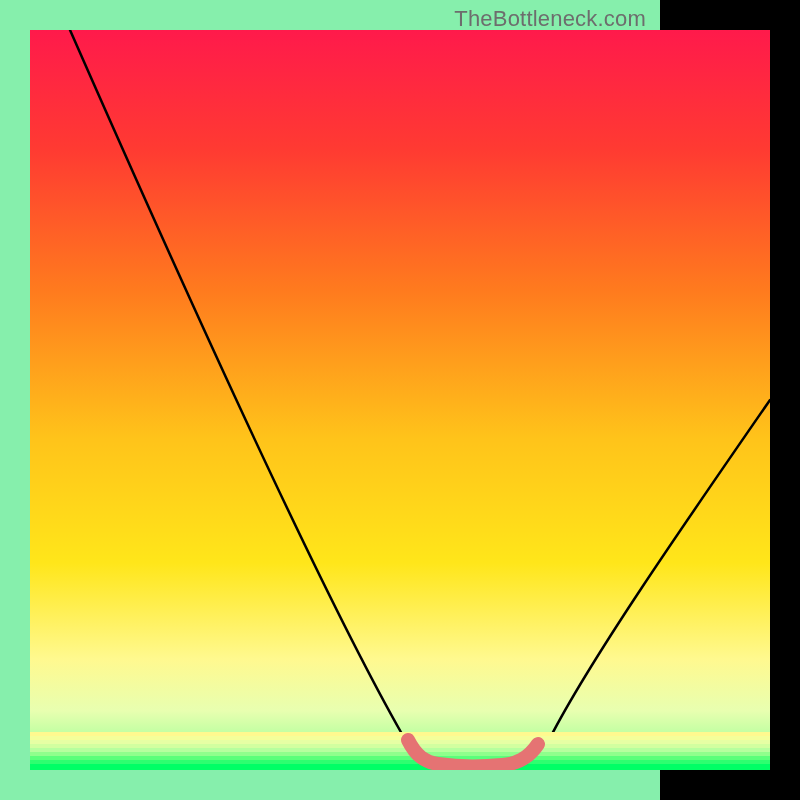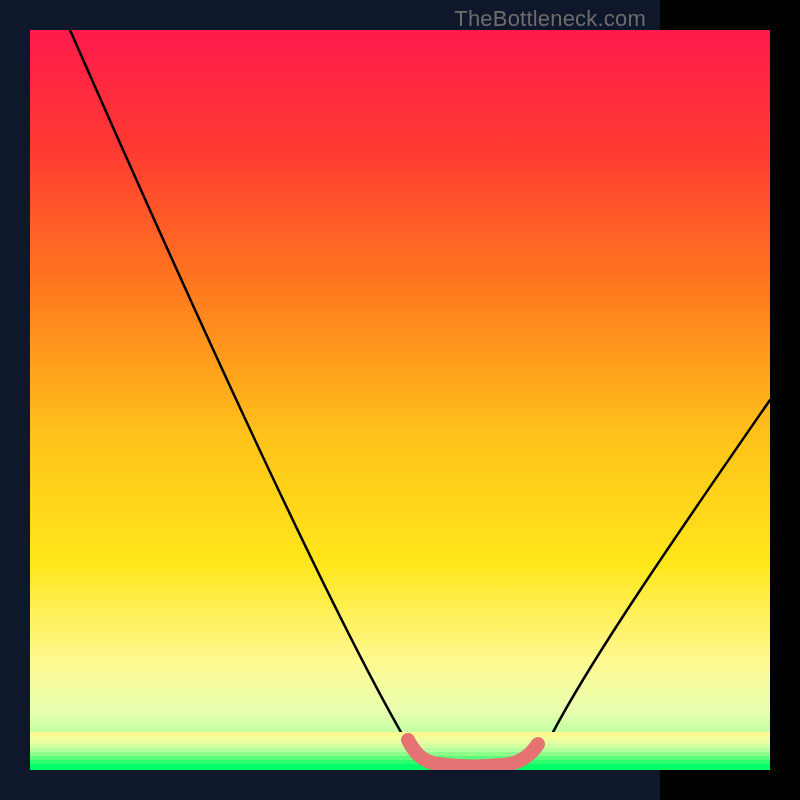--- a/index.html
+++ b/index.html
@@ -1,21 +1,21 @@
 <!DOCTYPE html>
 <html><head>
 <meta charset="utf-8">
 <style>
   * { margin: 0; padding: 0; box-sizing: border-box; }
   html, body { width: 800px; height: 800px; overflow: hidden; background: #000; }
   .frame {
     position: relative;
     width: 660px;
     height: 800px;
-    background: #0f172a;
+    background: #86efac;
   }
   .watermark {
     position: absolute;
     top: 6px;
     right: 14px;
     font-family: Arial, Helvetica, sans-serif;
     font-size: 22px;
     color: #6d6d6d;
     letter-spacing: 0.2px;
     z-index: 5;

